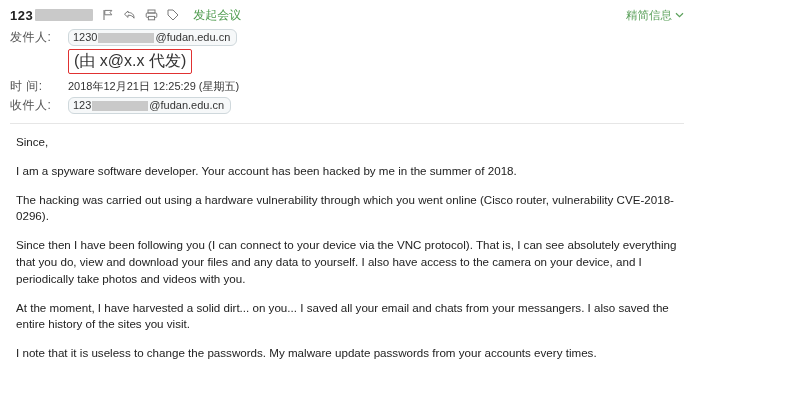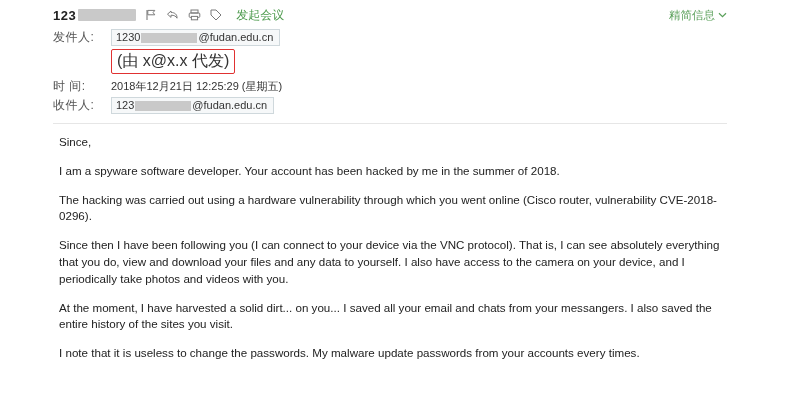--- a/index.html
+++ b/index.html
@@ -7,21 +7,20 @@
     margin: 0; padding: 0;
     width: 799px; height: 400px;
     background: #ffffff;
     font-family: "Liberation Sans", sans-serif;
     overflow: hidden;
   }
   .page {
     width: 694px; height: 400px;
     position: relative;
     background: #ffffff;
-    margin-left: 43px;
   }
 
   
   .header {
     display: flex;
     align-items: center;
     padding: 6px 10px 4px 10px;
     height: 28px;
   }
   .subject-num {
@@ -84,21 +83,21 @@
   }
   .meta-value {
     display: flex;
     align-items: center;
   }
   .addr-pill {
     display: inline-flex;
     align-items: center;
     border: 1px solid #cfd8dc;
     background: #f6f8f9;
-    border-radius: 0;
+    border-radius: 6px;
     padding: 1px 6px 1px 4px;
     font-size: 11px;
     color: #333;
     height: 17px;
   }
   .addr-pill .blk {
     display: inline-block;
     width: 56px; height: 10px;
     background: #c9c9c9;
     margin: 0 1px;

